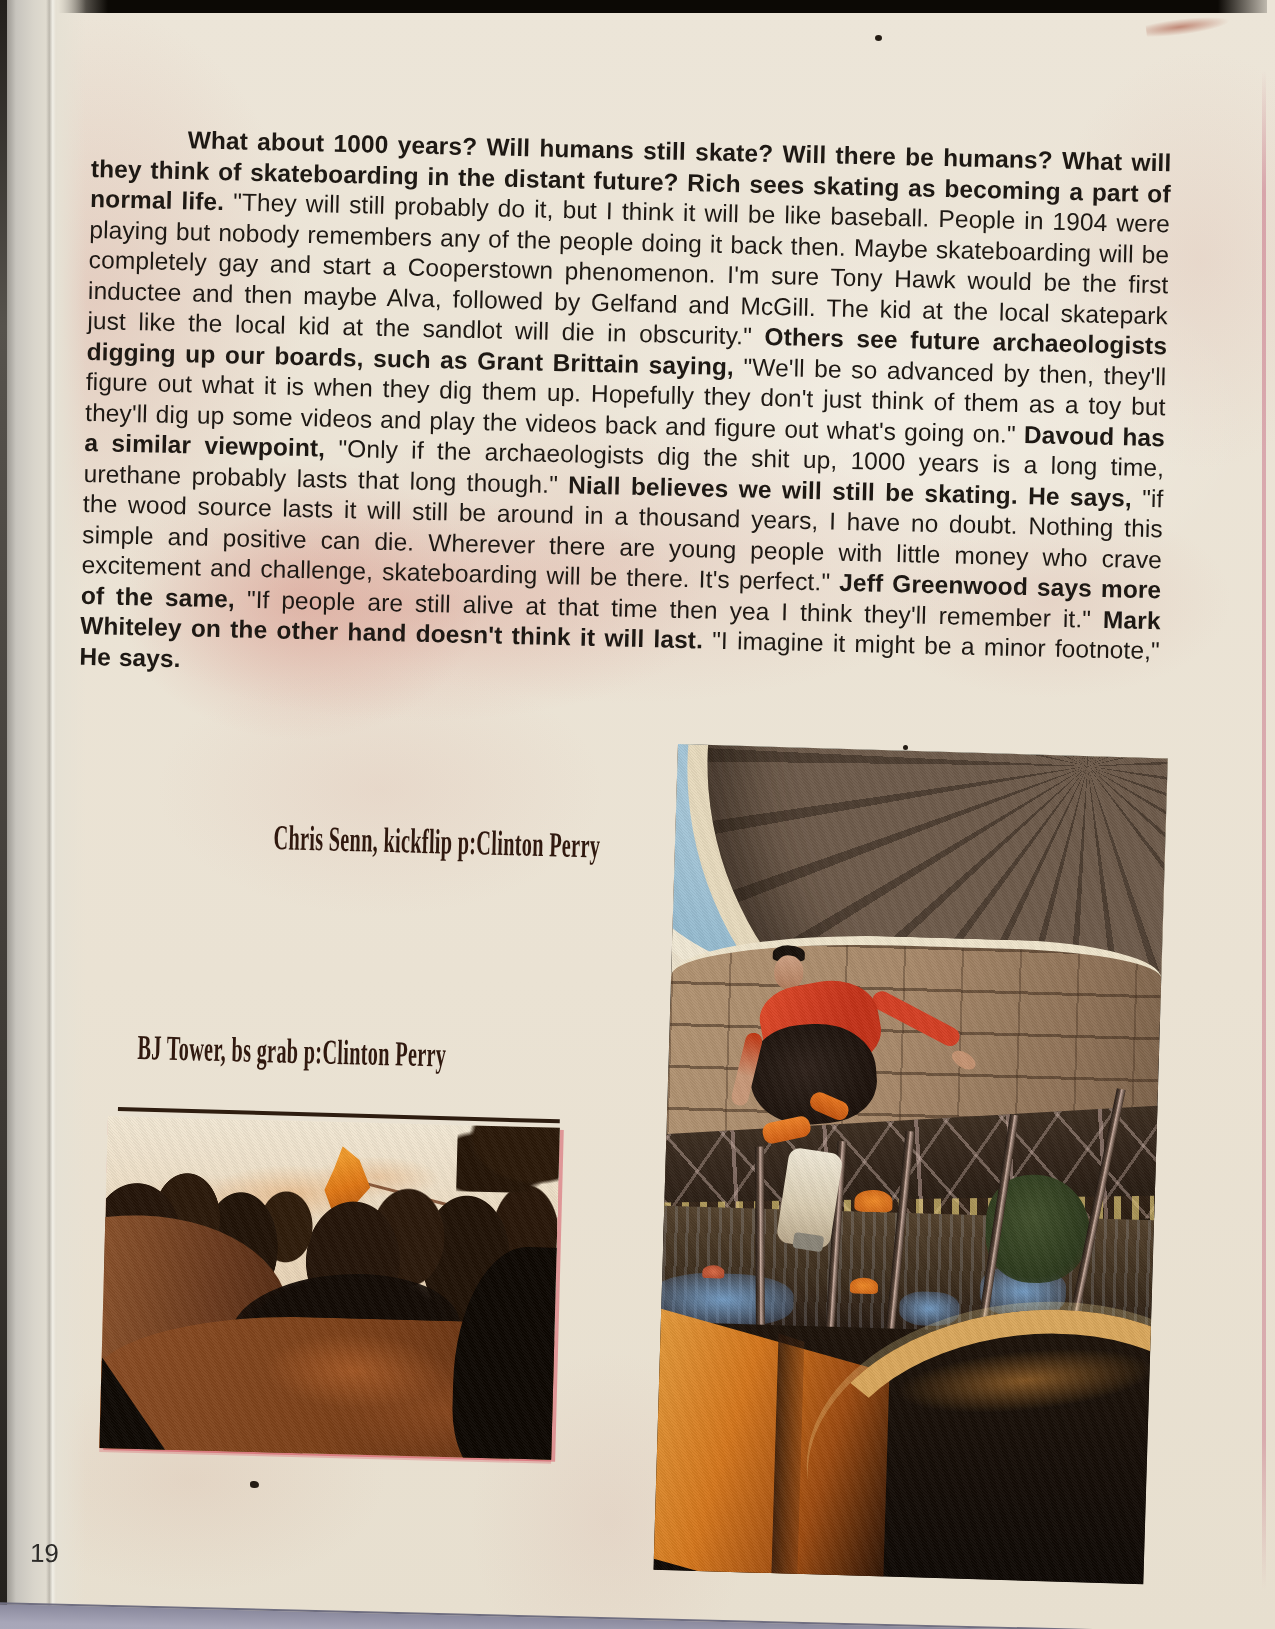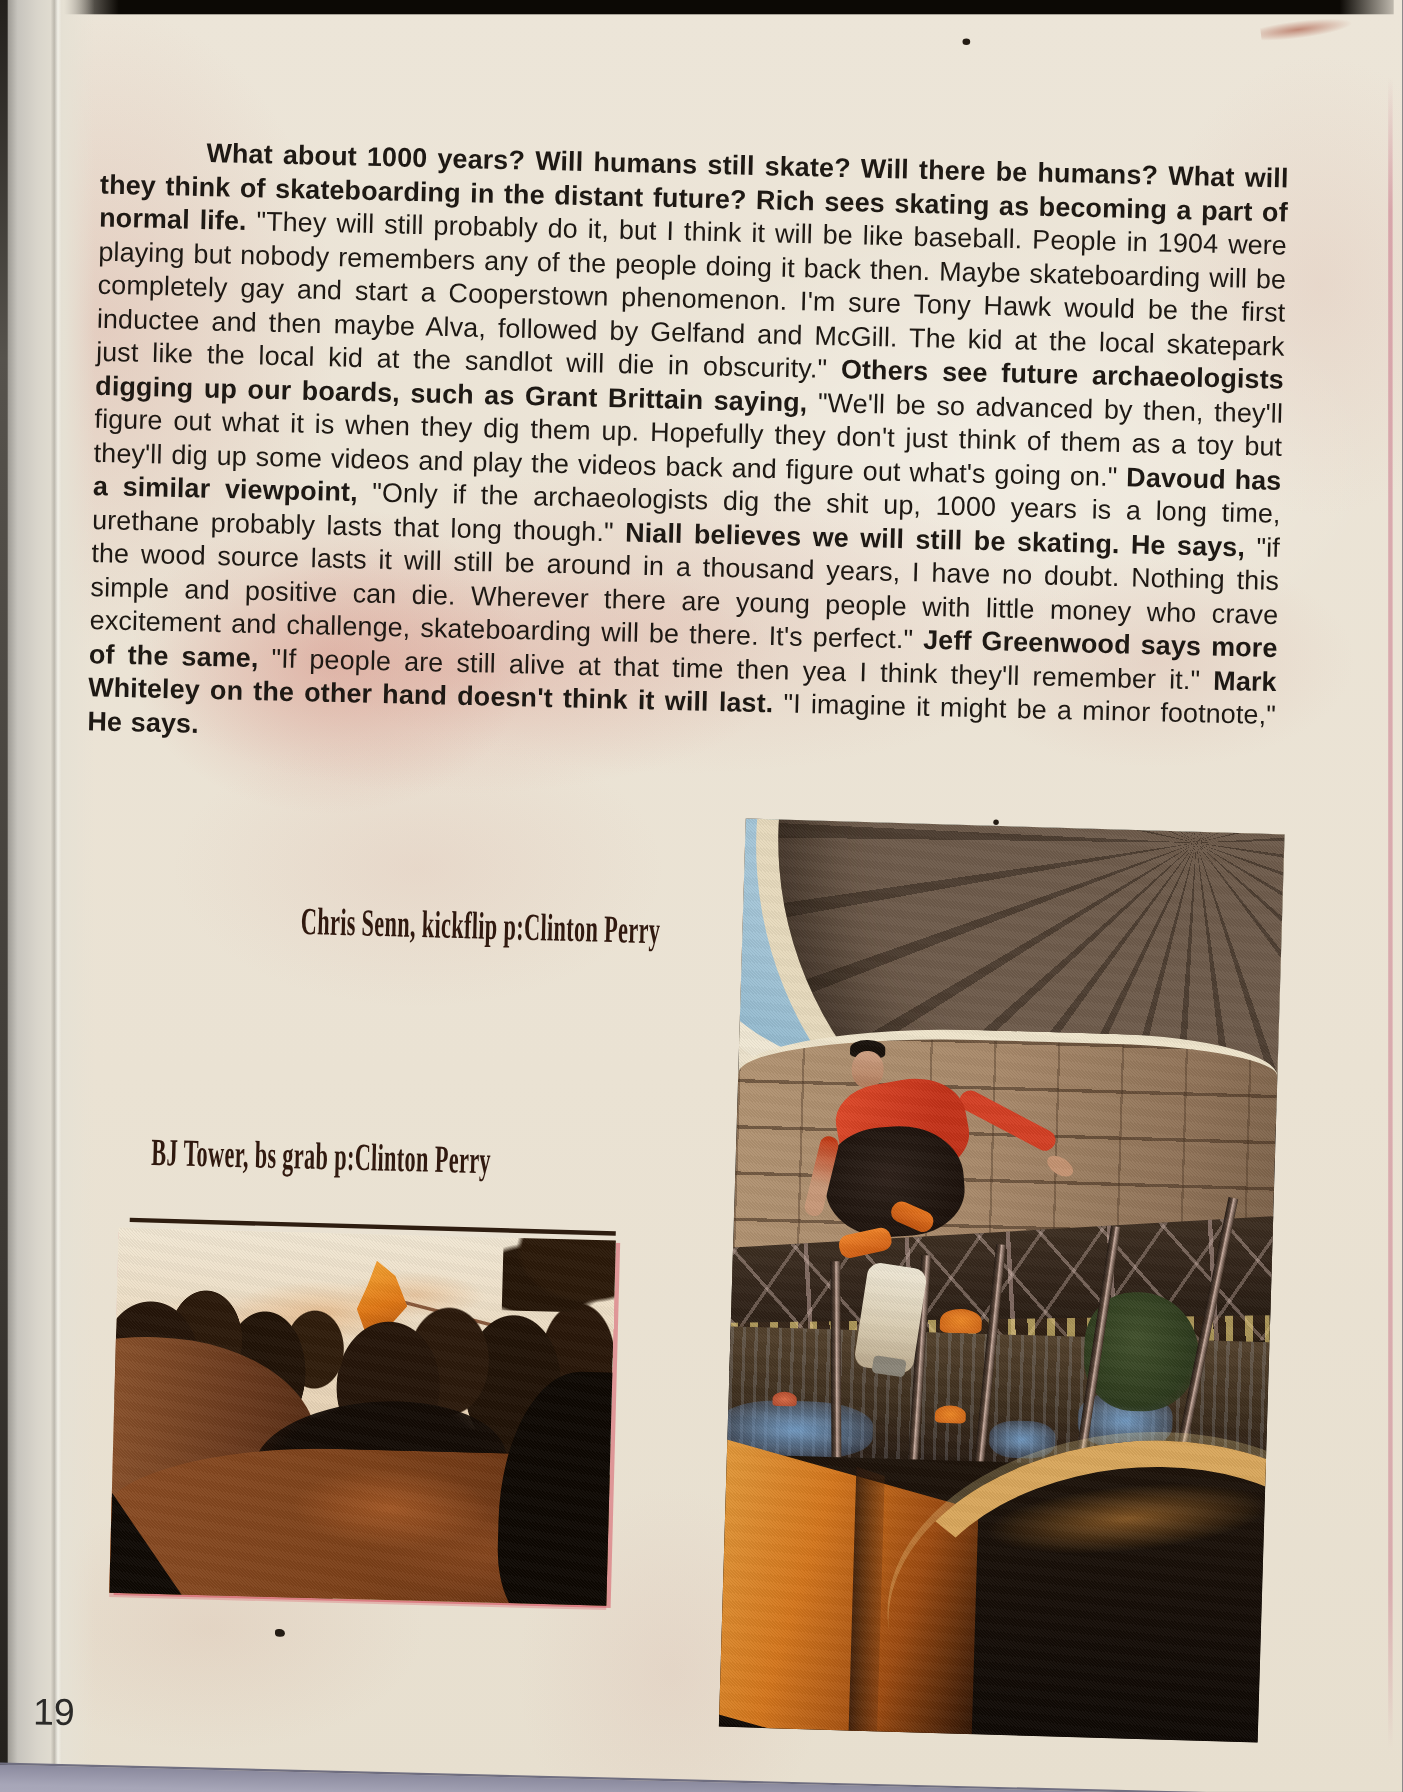--- a/index.html
+++ b/index.html
@@ -48,21 +48,21 @@
     text-indent:96px;letter-spacing:.1px;word-spacing:1px;}
   .article .b{font-weight:bold;}
 
   
   .caption{position:absolute;font-family:"Liberation Serif","DejaVu Serif",serif;font-weight:bold;
     color:#30190f;white-space:nowrap;transform-origin:left top;}
   .caption .squeeze{display:inline-block;transform:scaleX(.58);transform-origin:left center;letter-spacing:.5px;}
   .caption-right{left:274px;top:818px;font-size:35px;transform:rotate(1.5deg);}
   .caption-left{left:138px;top:1028px;font-size:35px;transform:rotate(1.4deg);}
 
-  .page-number{position:absolute;left:30px;top:1538px;font-size:34px;color:#2b2a28;transform:rotate(.6deg);}
+  .page-number{position:absolute;left:30px;top:1538px;font-size:26px;color:#2b2a28;transform:rotate(.6deg);}
 
   
   .photo{position:absolute;overflow:hidden;transform-origin:left top;}
   .halftone{position:absolute;inset:0;pointer-events:none;
     background:repeating-linear-gradient(45deg,rgba(255,255,255,.045) 0 1px,rgba(0,0,0,.05) 1px 2px);}
 
   
   .photo-right{left:678px;top:744px;width:490px;height:826px;transform:rotate(1.7deg);background:#17100a;}
   .pr-top{position:absolute;left:0;top:0;width:100%;height:250px;background:#ece2cc;overflow:hidden;}
   .pr-skyrim{position:absolute;left:-60px;top:-60px;width:500px;height:320px;background:#f0e8d4;border-radius:0 0 62% 58%;}

